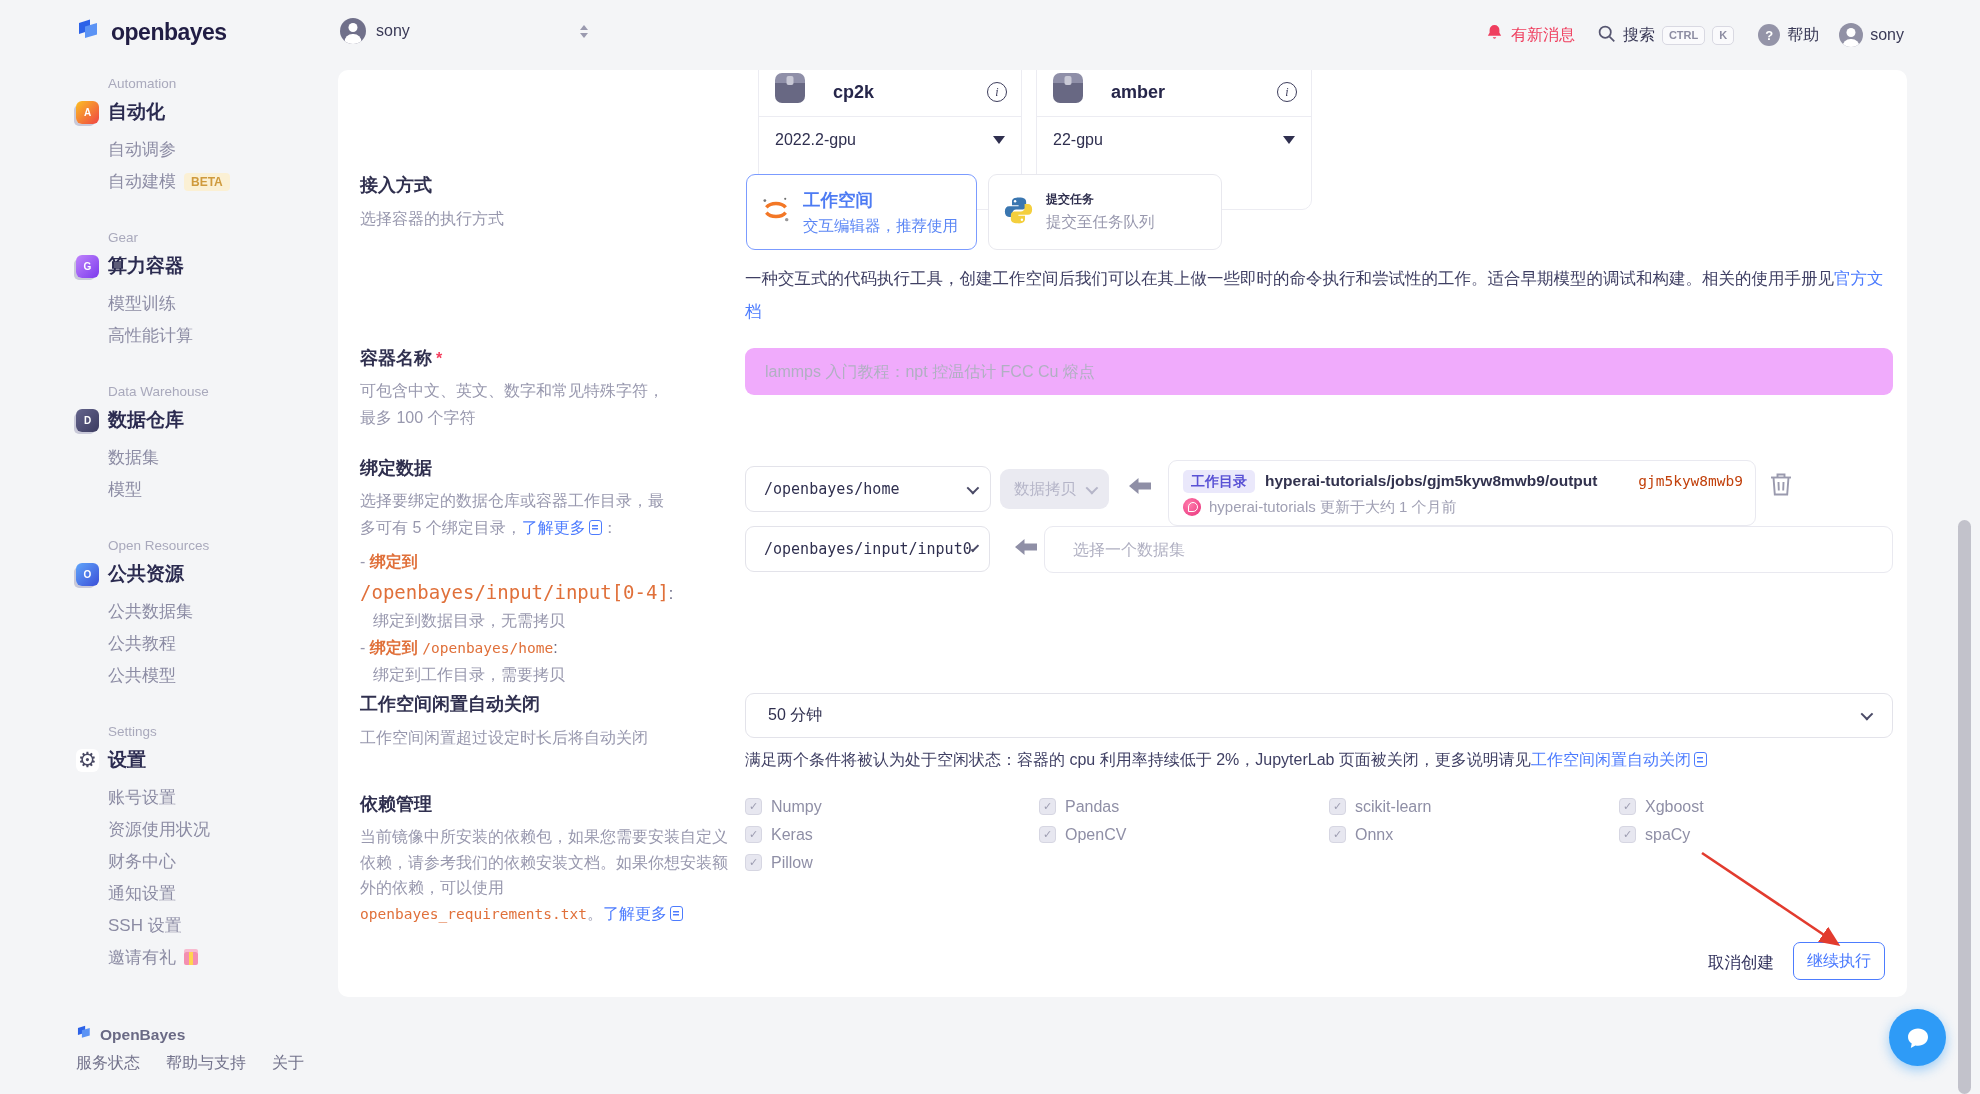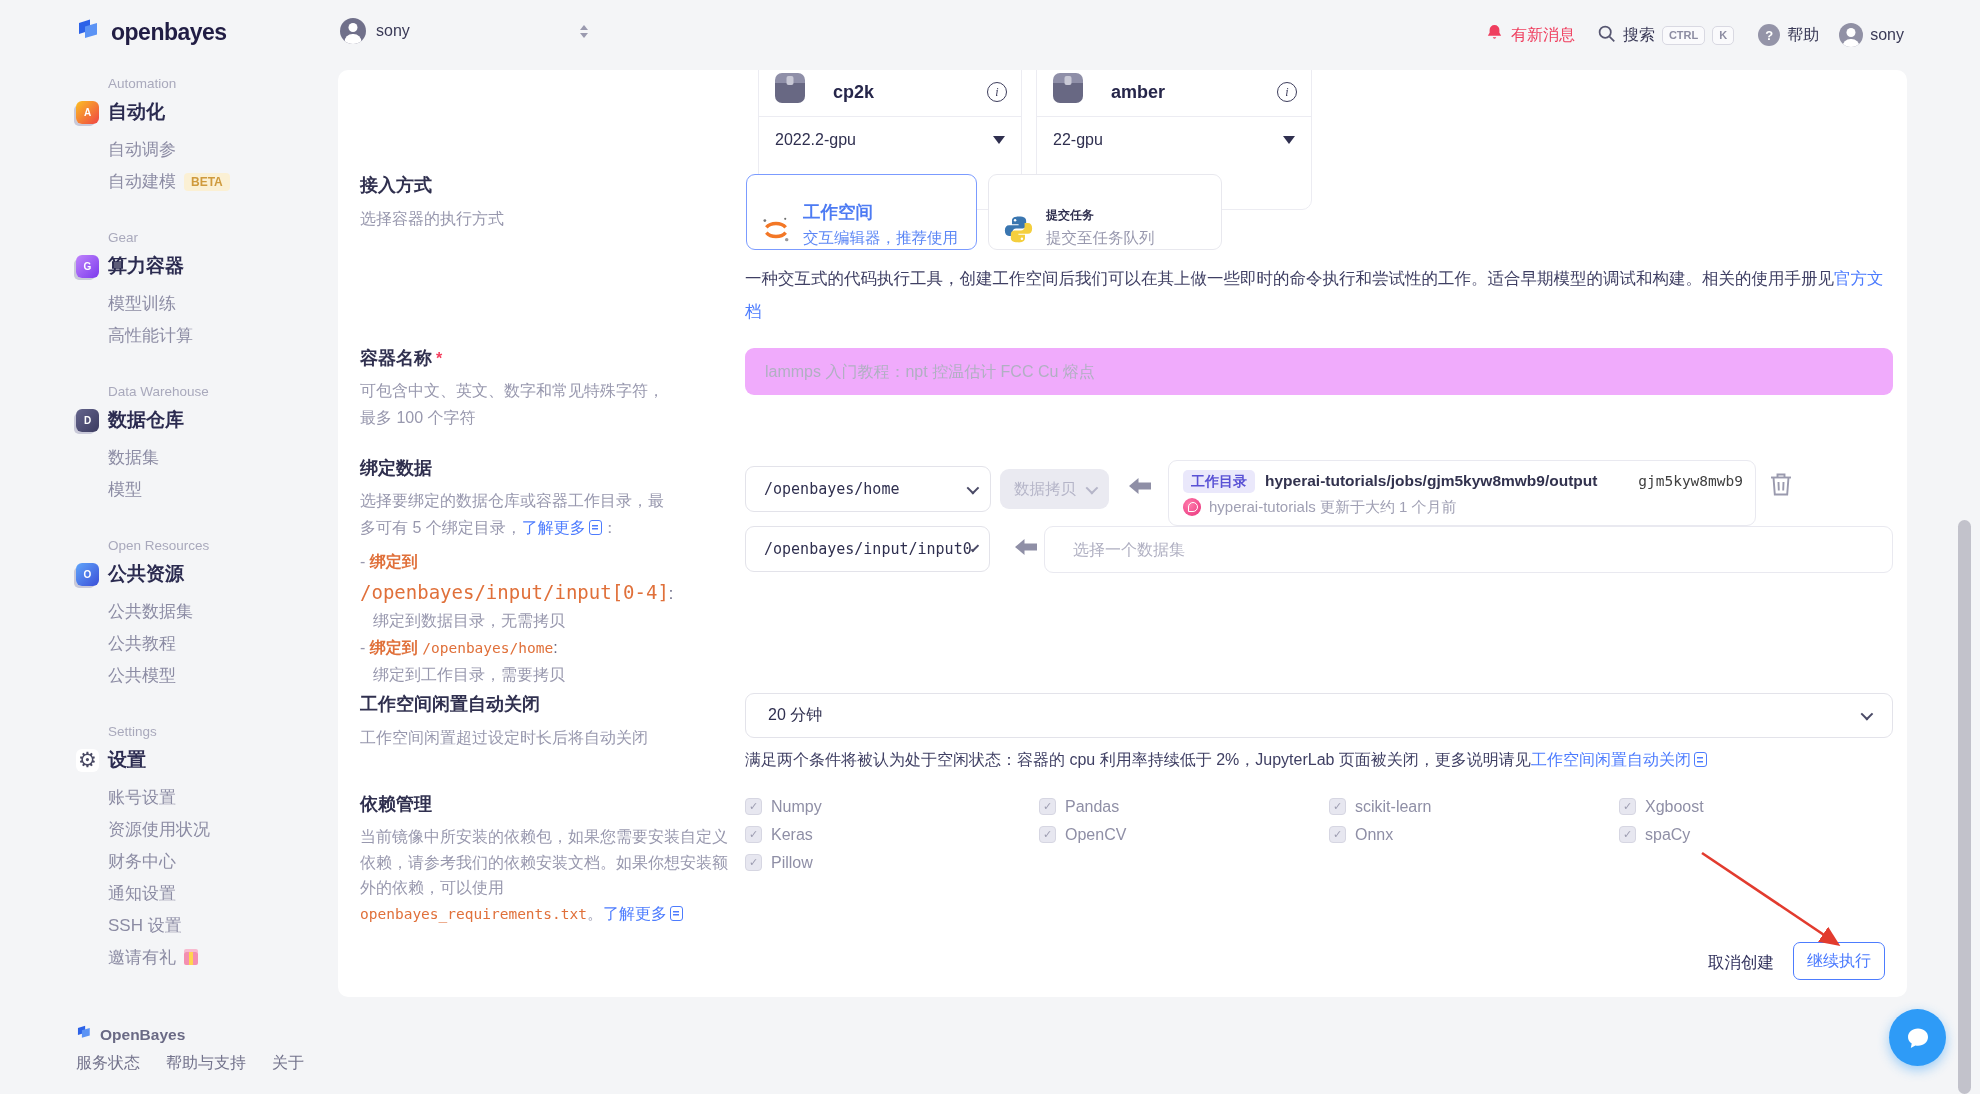--- a/index.html
+++ b/index.html
@@ -52,21 +52,21 @@
   .img-card { position:absolute; top:-46px; height:186px; background:#fff; border:1px solid #ececf2; border-radius:10px; }
   .img-head { height:92px; display:flex; align-items:flex-end; padding:0 16px 13px 16px; border-bottom:1px solid #ececf2; position:relative; }
   .pkg-icon { width:30px; height:30px; border-radius:7px; background:linear-gradient(180deg,#8f8fa8 0 34%,#686883 34%); position:relative; flex:none; }
   .pkg-icon::after { content:""; position:absolute; top:3px; left:50%; transform:translateX(-50%); width:7px; height:9px; background:#c9c9d6; border-radius:2px; }
   .img-name { font-size:18px; font-weight:800; color:#26264a; margin-left:28px; }
   .info-i { position:absolute; right:14px; bottom:14px; width:20px; height:20px; border:1.6px solid #3d3d5c; border-radius:50%; color:#3d3d5c; font-size:12px; font-style:italic; font-family:"Liberation Serif",serif; display:flex; align-items:center; justify-content:center; cursor:pointer; }
   .img-ver { height:46px; display:flex; align-items:center; justify-content:space-between; padding:0 16px; cursor:pointer; }
   .img-ver .v { font-size:16px; color:#2f2f4f; }
   .tri-solid { width:0; height:0; border-left:6px solid transparent; border-right:6px solid transparent; border-top:8px solid #2f2f4f; }
 
-  .opt-card { position:absolute; top:104px; height:76px; border-radius:9px; background:#fff; display:flex; align-items:flex-end; padding:0 14px; gap:12px; cursor:pointer; }
+  .opt-card { position:absolute; top:104px; height:76px; border-radius:9px; background:#fff; display:flex; align-items:center; padding:0 14px; gap:12px; cursor:pointer; }
   .opt-sel { border:1.6px solid #7b9bff; }
   .opt-unsel { border:1px solid #e8e8ee; }
   .opt-title-sel { font-size:17.5px; font-weight:700; color:#4d7bf3; }
   .opt-sub-sel { font-size:15.5px; color:#5b86f5; margin-top:4px; }
   .opt-title { font-size:12px; font-weight:700; color:#30304f; }
   .opt-sub { font-size:15.5px; color:#9898ae; margin-top:4px; }
 
   .note { font-size:16.5px; color:#3f3f63; line-height:2; }
 
   .text-input { background:#f0abfc; border:none; outline:none; border-radius:9px; font-size:16px; color:#32325d; padding:0 20px; }
@@ -78,21 +78,21 @@
   .mount { position:absolute; height:46px; background:#fff; border:1px solid #e3e3ea; border-radius:9px; display:flex; align-items:center; justify-content:space-between; padding:0 14px 0 18px; cursor:pointer; }
   .mount .m { font-size:15px; color:#2f2f4f; }
   .chev { width:9px; height:9px; border-right:2px solid #4a4a66; border-bottom:2px solid #4a4a66; transform:rotate(45deg) translateY(-2px); }
   .copy-btn { position:absolute; height:40px; background:#eaeaf1; border:none; border-radius:9px; color:#b5b5c8; font-size:15.5px; display:flex; align-items:center; gap:10px; padding:0 14px; cursor:not-allowed; }
   .copy-btn .chev { border-color:#b5b5c8; }
 
   .bound-card { position:absolute; height:66px; border:1px solid #e9e9f0; border-radius:9px; background:#fff; padding:9px 12px 0 14px; }
   .bc-line1 { display:flex; align-items:center; gap:10px; }
   .bc-badge { background:#eae8fb; color:#5a52d5; font-size:14px; font-weight:700; border-radius:5px; padding:3px 8px; line-height:1.2; flex:none; }
   .bc-path { font-size:15.5px; font-weight:600; color:#32324e; flex:1 1 auto; white-space:nowrap; overflow:hidden; }
-  .bc-id { font-size:14.5px; color:#404040; flex:none; }
+  .bc-id { font-size:14.5px; color:#c2410c; flex:none; }
   .bc-line2 { display:flex; align-items:center; gap:8px; margin-top:5px; }
   .bc-meta { font-size:15px; color:#a0a0b4; }
   .mini-avatar { width:18px; height:18px; border-radius:50%; background:radial-gradient(circle at 35% 35%, #ff7bab, #e9327c); position:relative; flex:none; }
   .mini-avatar::after { content:""; position:absolute; left:5px; top:4px; width:8px; height:8px; border:1.6px solid #fff; border-radius:50% 50% 50% 0; }
 
   .select-box { position:absolute; height:45px; background:#fff; border:1px solid #e3e3ea; border-radius:9px; display:flex; align-items:center; justify-content:space-between; padding:0 22px; cursor:pointer; }
   .select-box .v { font-size:16px; color:#2f2f4f; }
 
   .cb-grid { position:absolute; display:grid; grid-template-columns:294px 290px 290px 1fr; row-gap:5px; }
   .cb-item { display:flex; align-items:center; gap:9px; height:23px; }
@@ -385,21 +385,21 @@
   <span class="abs" style="left:676px; top:467px;">
     <svg width="24" height="20" viewBox="0 0 24 20">
         <path d="M23 6.6 H10.5 V2 L1 10 l9.5 8 v-4.6 H23 z" fill="#8f8fa6"></path>
       </svg>
   </span>
   <input class="abs text-input" style="left: 706px; top: 456px; width: 849px; height: 47px; background: rgb(255, 255, 255); border: 1px solid rgb(233, 233, 240); padding-left: 28px;" placeholder="选择一个数据集">
 
   <div class="abs sec-title" style="left:22px; top:622px;">工作空间闲置自动关闭</div>
   <div class="abs sec-desc" style="left:22px; top:655px;">工作空间闲置超过设定时长后将自动关闭</div>
   <div class="select-box" style="left:407px; top:623px; width:1148px;">
-    <span class="v">20 分钟</span>
+    <span class="v">50 分钟</span>
       <span class="chev"></span>
   </div>
   <div class="abs" style="left:407px; top:680px; width:1160px; font-size:16px; color:#3f3f63;">
     <span>满足两个条件将被认为处于空闲状态：容器的 cpu 利用率持续低于 2%，JupyterLab 页面被关闭，更多说明请见</span><a class="link">工作空间闲置自动关闭</a><span class="doc-icon"></span>
   </div>
 
   <div class="abs sec-title" style="left:22px; top:722px;">依赖管理</div>
   <div class="abs sec-desc" style="left:22px; top:754px; width:382px; line-height:1.6;">
     <span>当前镜像中所安装的依赖包，如果您需要安装自定义依赖，请参考我们的依赖安装文档。如果你想安装额外的依赖，可以使用</span><span class="mono orange" style="font-size:14.5px;">openbayes_requirements.txt</span><span>。</span><a class="link">了解更多</a><span class="doc-icon"></span>
   </div>

